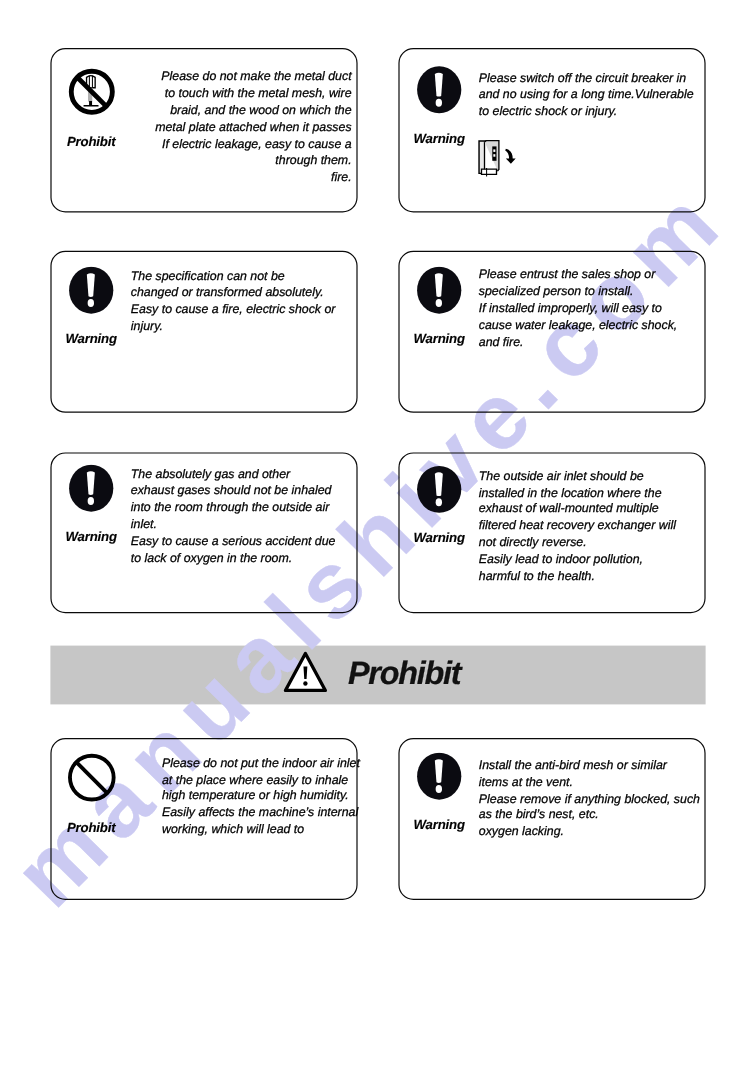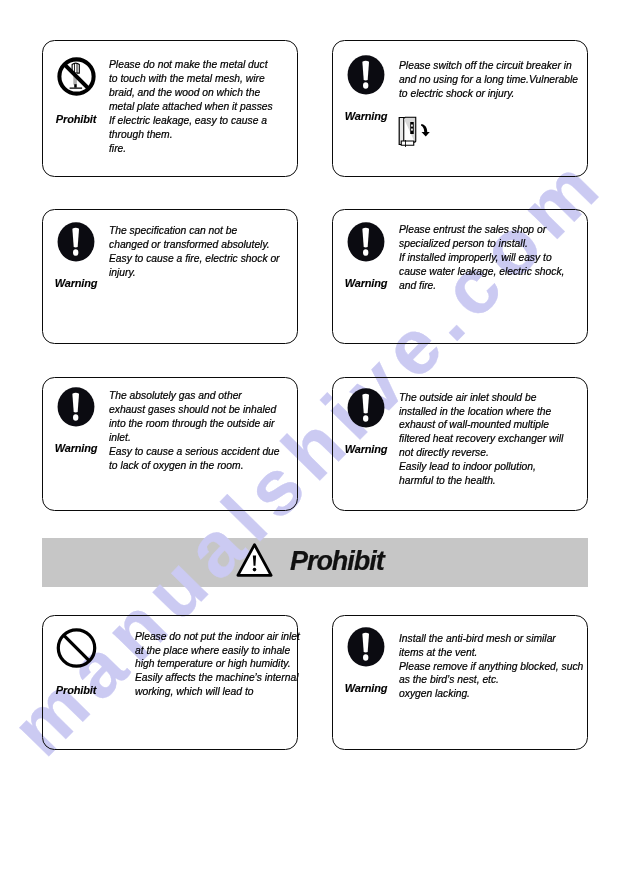--- a/index.html
+++ b/index.html
@@ -46,21 +46,21 @@
           <line x1="51.2" y1="18.6" x2="51.2" y2="42.1" stroke="#000" stroke-width="2"></line>
           <rect x="42.6" y="42" width="8.3" height="27" fill="#b0b0b0"></rect>
           <rect x="44.7" y="67.9" width="5.8" height="8" fill="#000"></rect>
           <rect x="34" y="75.6" width="29" height="2.9" fill="#000"></rect>
           <circle cx="50" cy="50" r="39.8" fill="none" stroke="#000" stroke-width="9.4"></circle>
           <line x1="21.8" y1="21.8" x2="78.2" y2="78.2" stroke="#000" stroke-width="9.4"></line>
         </g>
       </svg>
       <span class="lbl">Prohibit</span>
     </div>
-    <div class="body-text" style="top:17.1px;">
+    <div class="body-text" style="top:17.1px;text-align:right;">
       <span>Please do not make the metal duct</span>
       <span>to touch with the metal mesh, wire</span>
       <span>braid, and the wood on which the</span>
       <span>metal plate attached when it passes</span>
       <span>If electric leakage, easy to cause a</span>
       <span>through them.</span>
       <span>fire.</span>
     </div>
   </div>
 

